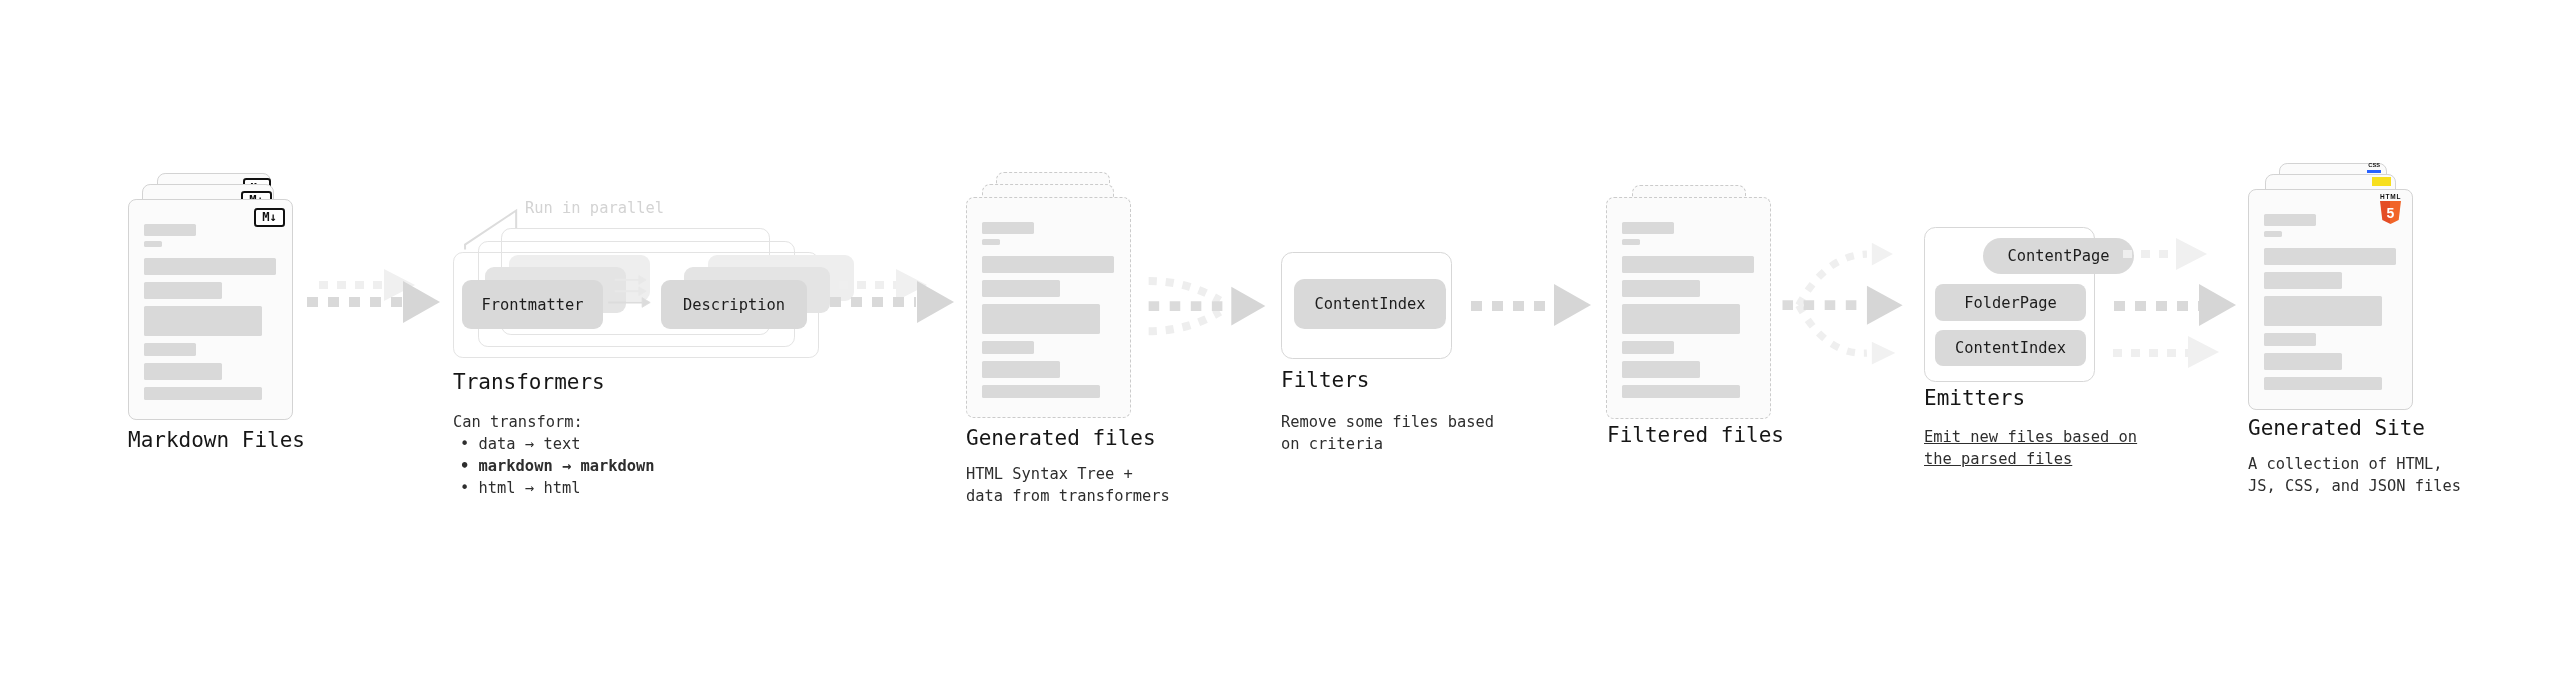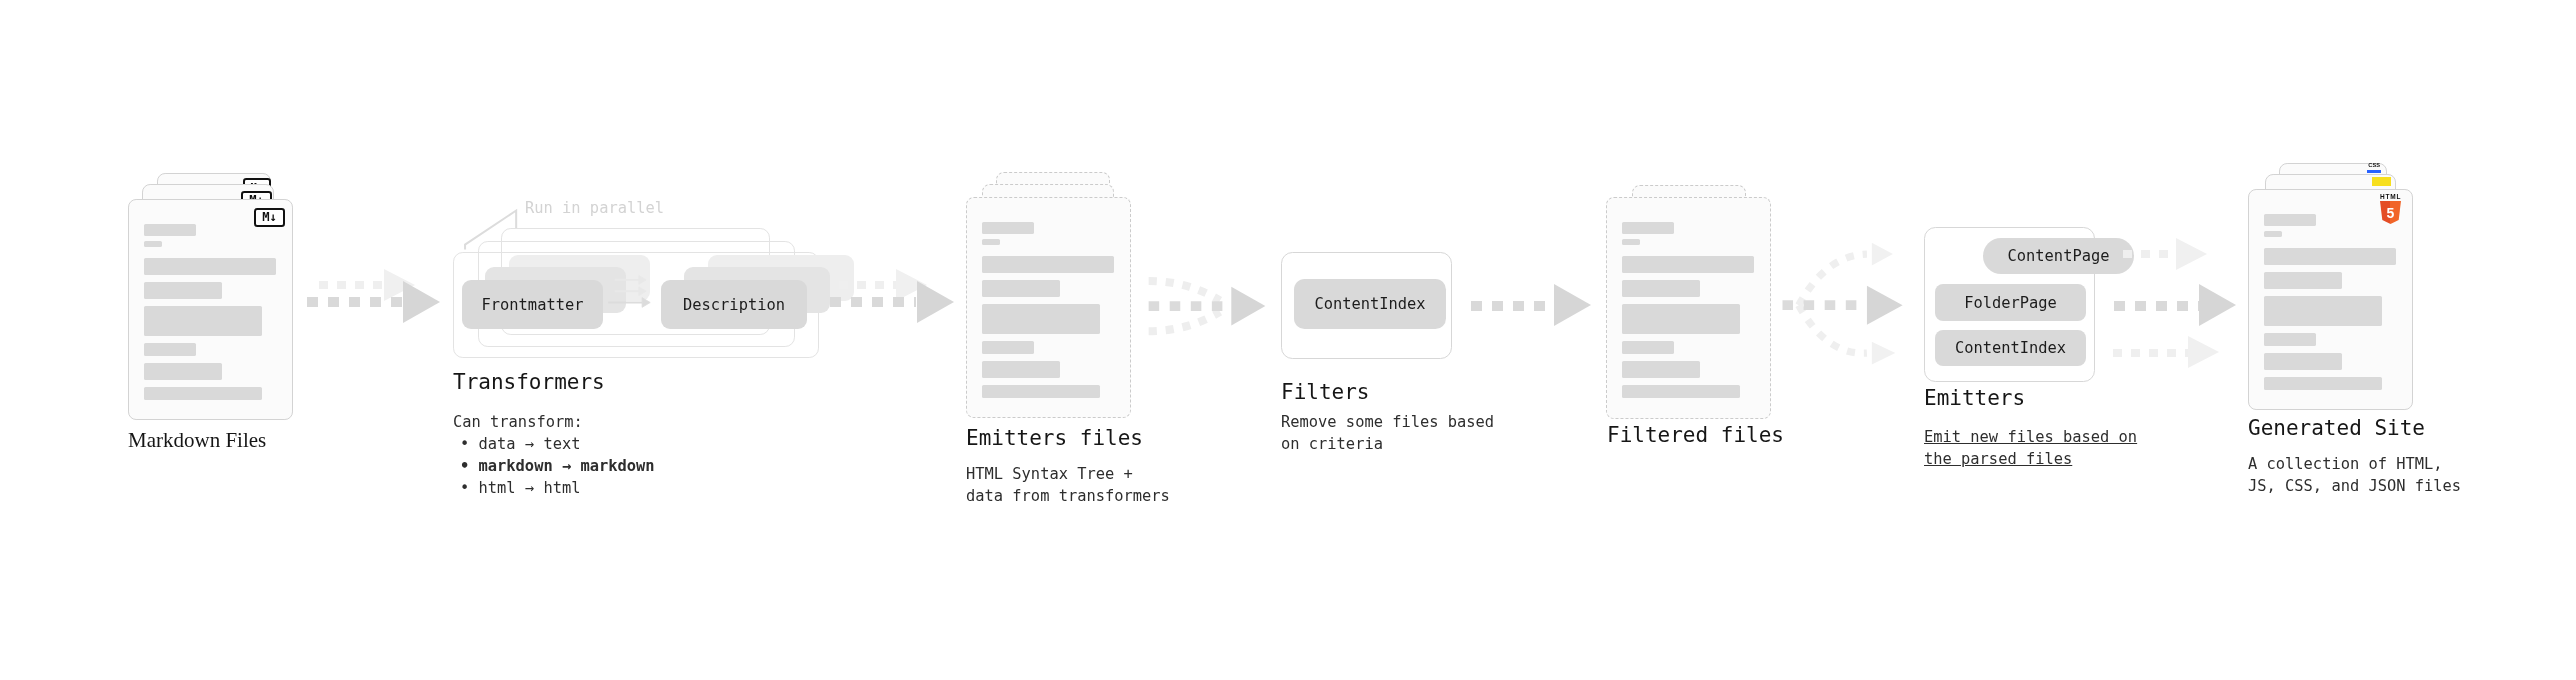--- a/index.html
+++ b/index.html
@@ -66,21 +66,21 @@
         <div class="skel-bar" style="width: 52px; height: 12.2px; margin-bottom: 5.7px;"></div>
         <div class="skel-bar" style="width: 18px; height: 5.7px; margin-bottom: 10.6px;"></div>
         <div class="skel-bar" style="width: 132px; height: 17px; margin-bottom: 7.3px;"></div>
         <div class="skel-bar" style="width: 78px; height: 17px; margin-bottom: 7.3px;"></div>
         <div class="skel-bar" style="width: 118px; height: 30px; margin-bottom: 6.5px;"></div>
         <div class="skel-bar" style="width: 52px; height: 13px; margin-bottom: 7.3px;"></div>
         <div class="skel-bar" style="width: 78px; height: 17px; margin-bottom: 6.5px;"></div>
         <div class="skel-bar" style="width: 118px; height: 13px; margin-bottom: 0px;"></div>
       </div>
     <div class="md-badge" style="left:254px;top:208px;">M↓</div>
-    <div class="stage-title" style="left:128px;top:428px;font-family:Liberation Serif, serif;">Markdown Files</div>
+    <div class="stage-title" style="left:128px;top:428px;">Markdown Files</div>
   </div>
 
   <div>
     <div class="dash light" style="left:319px;top:281px;width:65px;"></div>
     <div class="head light" style="left:384px;top:269px;"></div>
     <div class="dash" style="left:307px;top:297px;width:96px;"></div>
     <div class="head" style="left:403px;top:281px;"></div>
   </div>
 
   <div>
@@ -134,36 +134,36 @@
     <div class="file-card dashed skeleton" style="left:966px;top:197px;width:165px;height:221px;">
         <div class="skel-bar" style="width: 52px; height: 12.2px; margin-bottom: 5.7px;"></div>
         <div class="skel-bar" style="width: 18px; height: 5.7px; margin-bottom: 10.6px;"></div>
         <div class="skel-bar" style="width: 132px; height: 17px; margin-bottom: 7.3px;"></div>
         <div class="skel-bar" style="width: 78px; height: 17px; margin-bottom: 7.3px;"></div>
         <div class="skel-bar" style="width: 118px; height: 30px; margin-bottom: 6.5px;"></div>
         <div class="skel-bar" style="width: 52px; height: 13px; margin-bottom: 7.3px;"></div>
         <div class="skel-bar" style="width: 78px; height: 17px; margin-bottom: 6.5px;"></div>
         <div class="skel-bar" style="width: 118px; height: 13px; margin-bottom: 0px;"></div>
       </div>
-    <div class="stage-title" style="left:966px;top:426px;">Emitters files</div>
+    <div class="stage-title" style="left:966px;top:426px;">Generated files</div>
     <div class="stage-sub" style="left:966px;top:463px;">HTML Syntax Tree +
 data from transformers</div>
   </div>
 
   <svg style="left:1142px;top:268px;" width="130" height="77" viewBox="0 0 160 95">
     <path d="M 8 16 Q 56 16 96 40" fill="none" stroke="#eeeeee" stroke-width="10" stroke-dasharray="10 11"></path>
     <path d="M 8 78 Q 56 78 96 54" fill="none" stroke="#eeeeee" stroke-width="10" stroke-dasharray="10 11"></path>
     <path d="M 8 47 L 108 47" fill="none" stroke="#dbdbdb" stroke-width="12" stroke-dasharray="13 13"></path>
     <polygon points="110,23 110,71 152,47" fill="#d6d6d6"></polygon>
   </svg>
 
   <div>
     <div class="panel" style="left:1281px;top:252px;width:171px;height:107px;"></div>
     <div class="node-pill" style="left:1294px;top:279px;width:152px;height:50px;border-radius:10.6px;">ContentIndex</div>
-    <div class="stage-title" style="left:1281px;top:380px;text-align:center;">Filters</div>
+    <div class="stage-title" style="left:1281px;top:368px;text-align:center;">Filters</div>
     <div class="stage-sub" style="left:1281px;top:411px;">Remove some files based
 on criteria</div>
   </div>
 
   <div>
     <div class="dash" style="left:1471px;top:301px;width:83px;"></div>
     <div class="head" style="left:1554px;top:284px;"></div>
   </div>
 
   <div>

